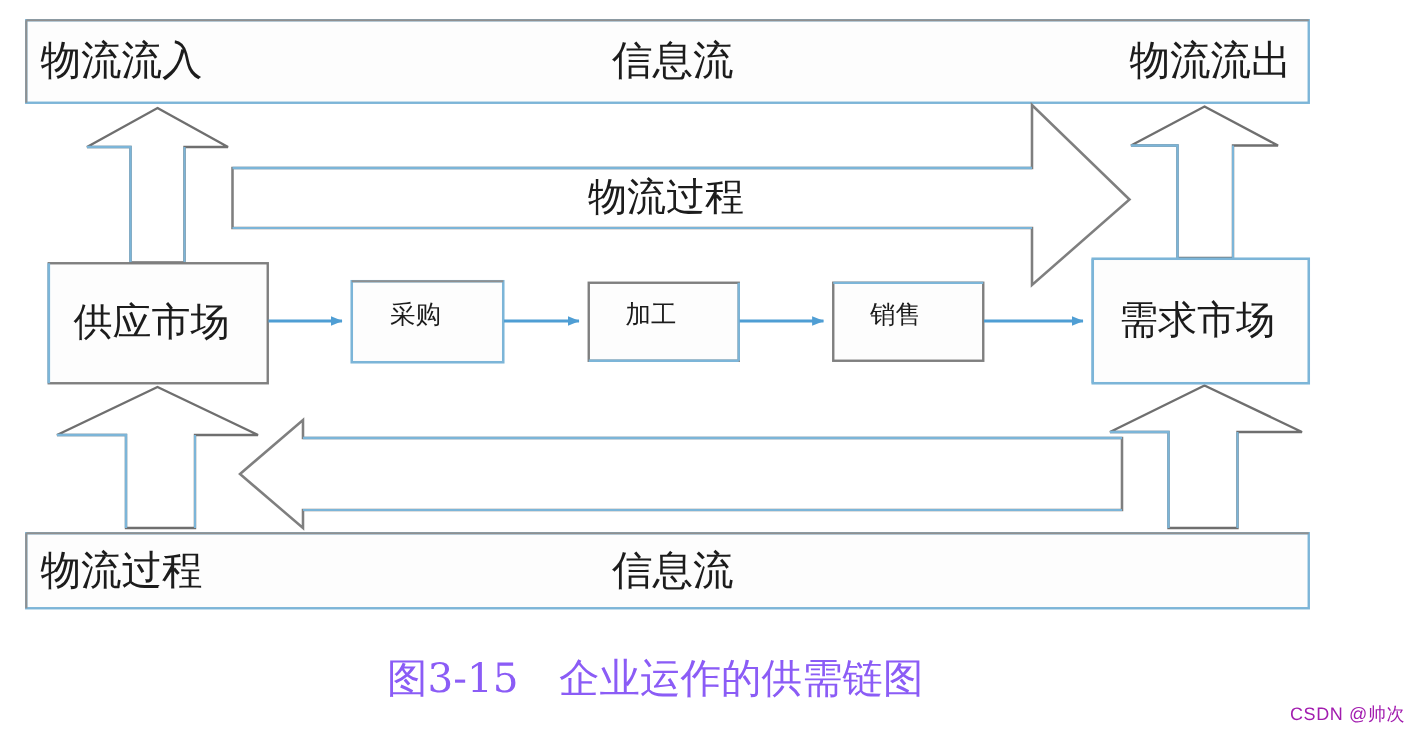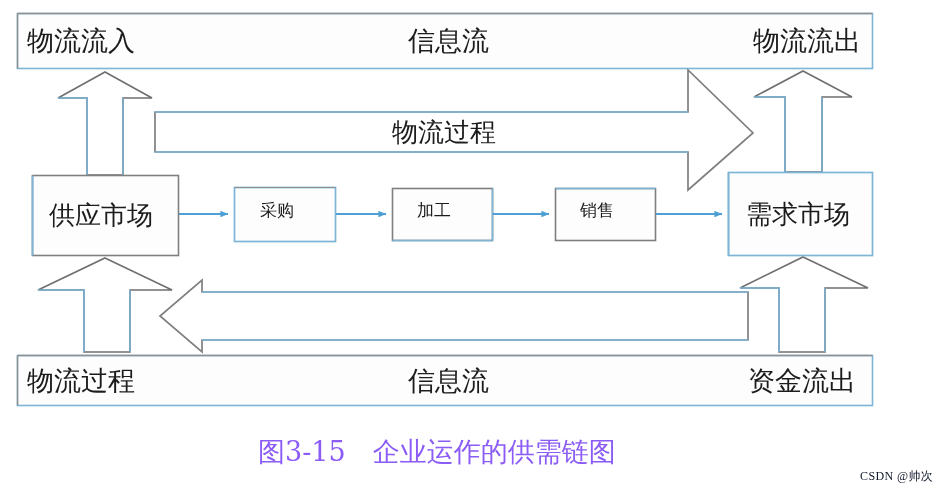--- a/index.html
+++ b/index.html
@@ -28,23 +28,23 @@
   .lbl-flow{font-size:26px;}
   .caption{
     position:absolute;
     font-family:"DejaVu Serif","Liberation Serif",serif;
     font-size:27px;
     color:#8b5cf6;
     white-space:nowrap;
   }
   .watermark{
     position:absolute;
-    font-family:Liberation Serif, serif;
+    font-family:Liberation Sans, sans-serif;
     font-size:12px;
-    color:#0f172a;
+    color:#a21caf;
     letter-spacing:.4px;
     white-space:nowrap;
   }
 </style>
 </head>
 <body>
 
 <div id="diagram-root">
 
   <svg class="svg-layer" viewBox="0 0 942 490">
@@ -137,19 +137,18 @@
 
 
   <div class="lbl lbl-node-lg" style="left:49px;top:202px;">供应市场</div>
   <div class="lbl lbl-node-sm" style="left:260px;top:202px;">采购</div>
   <div class="lbl lbl-node-sm" style="left:417px;top:202px;">加工</div>
   <div class="lbl lbl-node-sm" style="left:580px;top:202px;text-align:right;">销售</div>
   <div class="lbl lbl-node-lg" style="left:746px;top:201px;">需求市场</div>
 
   <div class="lbl lbl-bar" style="left:27px;top:367px;">物流过程</div>
   <div class="lbl lbl-bar" style="left:408px;top:367px;">信息流</div>
-  <div class="lbl lbl-bar" style="left:748px;top:367px;">资金流出</div>
 
   <div class="caption" style="left:258px;top:434px;">图3-15　企业运作的供需链图</div>
 
   <div class="watermark" style="left:860px;top:468px;">CSDN @帅次</div>
 
 </div>
 
 </body></html>

